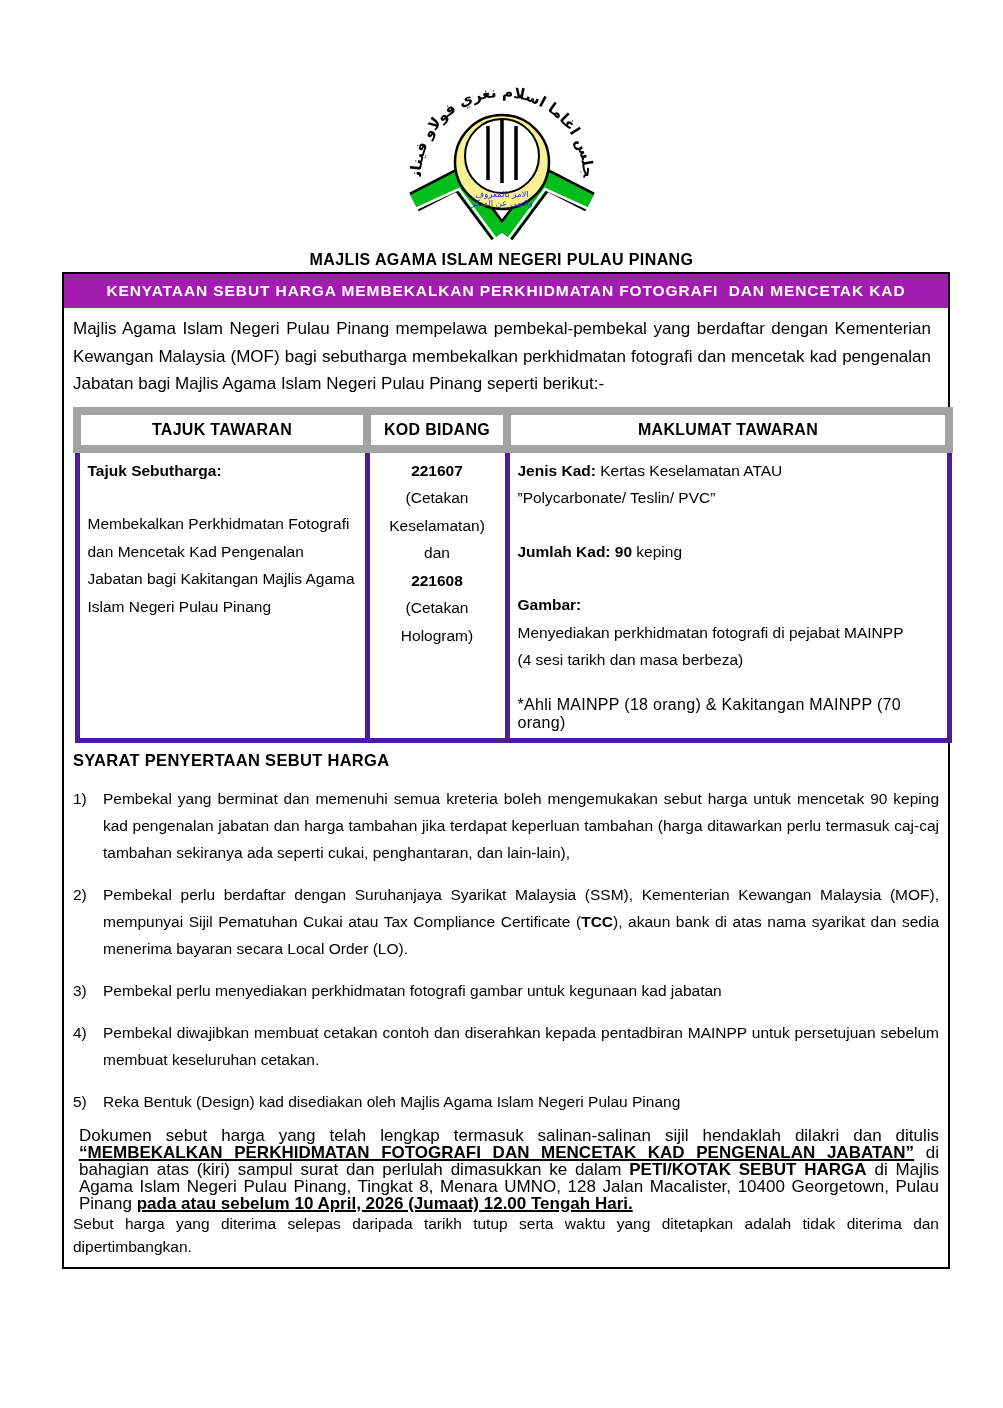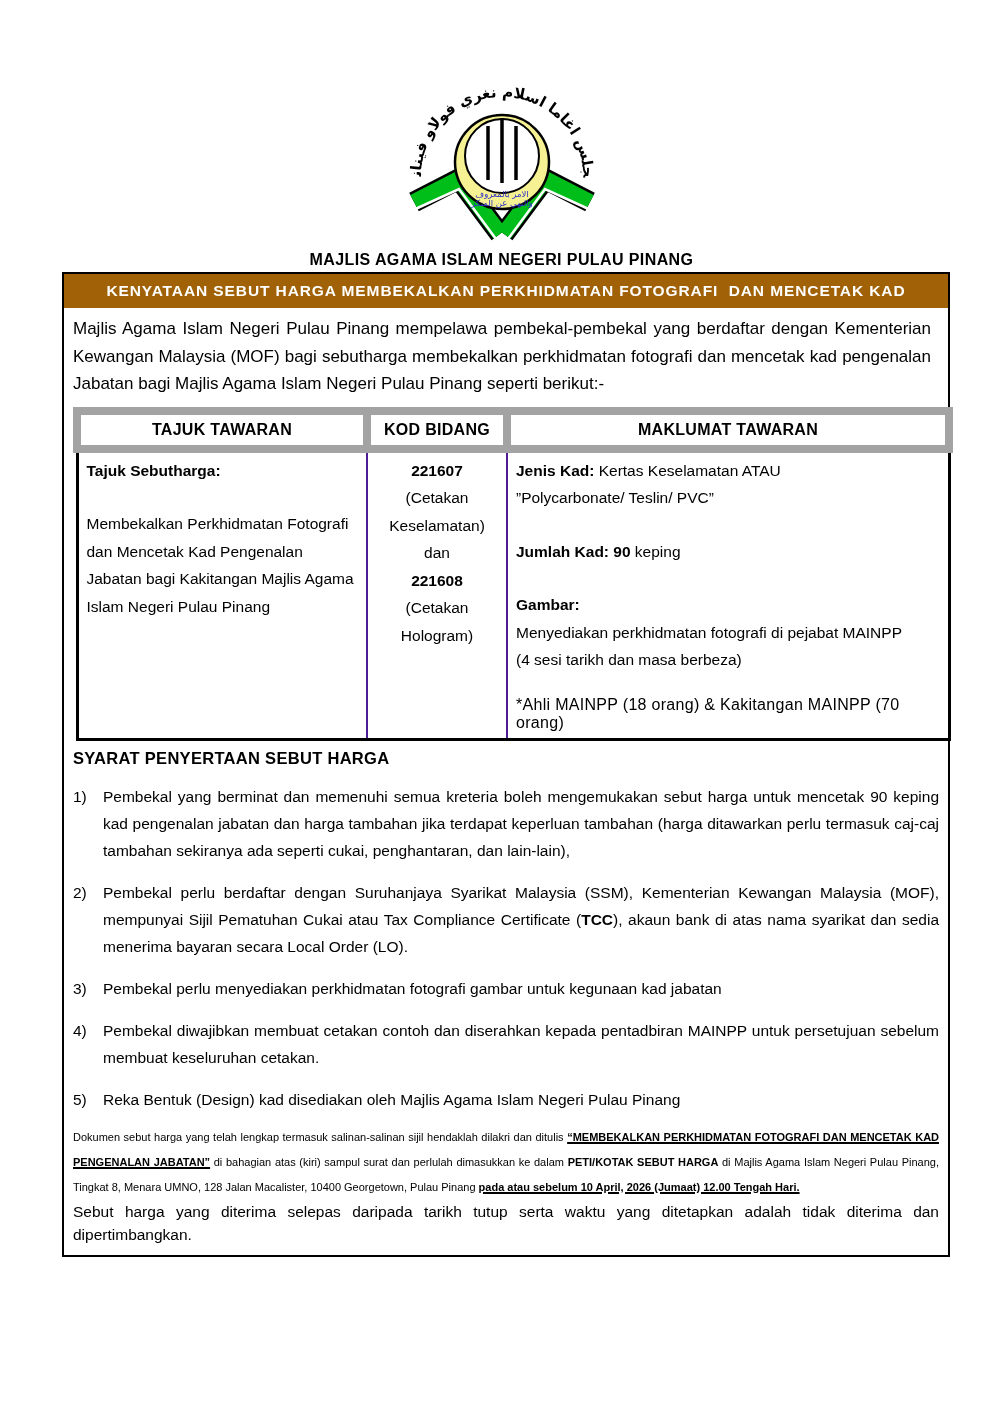--- a/index.html
+++ b/index.html
@@ -3,39 +3,39 @@
 <meta charset="utf-8">
 <style>
   html,body{margin:0;padding:0;background:#fff;}
   .page{position:relative;width:1003px;height:1408px;background:#fff;overflow:hidden;
         font-family:"Liberation Sans",sans-serif;color:#000;}
   .logo-wrap{position:absolute;top:84px;left:0;width:100%;text-align:center;}
   svg.logo{width:190px;height:163px;display:inline-block;}
   .arab{font-family:"DejaVu Sans",sans-serif;}
   .org-caption{margin-top:0;font-weight:bold;font-size:16px;letter-spacing:.4px;}
   .doc-box{position:absolute;left:62px;top:272px;width:888px;border:2px solid #000;box-sizing:border-box;background:#fff;}
-  .banner{background:#a16207;color:#fff;text-align:center;font-weight:bold;font-size:15.5px;
+  .banner{background:#a21caf;color:#fff;text-align:center;font-weight:bold;font-size:15.5px;
           line-height:29px;padding:2px 0 3px 0;letter-spacing:.9px;}
   .banner-line{white-space:pre-wrap;}
   .box-inner{padding:3px 9px 8px 9px;}
   .intro{margin:4px 8px 0 0;font-size:17px;line-height:27.5px;text-align:justify;}
   table.offer{border-collapse:collapse;margin-top:9px;width:872px;border:3px solid #000;table-layout:fixed;}
   table.offer col.c1{width:290px;} table.offer col.c2{width:140px;} table.offer col.c3{width:442px;}
   table.offer th{border:8px solid #a3a3a3;font-size:16px;font-weight:bold;text-align:center;padding:6px 2px;letter-spacing:.3px;}
-  table.offer td{border:2px solid #4c1d95;vertical-align:top;font-size:15.5px;line-height:27.5px;padding:4px 8px 6px 8px;margin-top:27px;}
+  table.offer td{border:5px solid #4c1d95;vertical-align:top;font-size:15.5px;line-height:27.5px;padding:4px 8px 6px 8px;margin-top:27px;}
   td.kod{text-align:center;padding-left:2px;padding-right:2px;}
   .mt-line{margin-top:26px;}
   .b{font-weight:bold;} .i{}
   .u{text-decoration:underline;text-decoration-thickness:2px;}
   .note{font-size:16px;line-height:18px;margin-top:22px;letter-spacing:.3px;}
   .syarat-h{font-weight:bold;font-size:16.5px;margin-top:8px;letter-spacing:.3px;}
   .cond{display:flex;margin-top:15px;font-size:15.5px;line-height:27px;}
   .cond .num{flex:0 0 30px;}
   .cond .body{flex:1;text-align:justify;}
-  .closing{margin:12px 0 0 0;font-size:11px;line-height:25px;text-align:justify;}
+  .closing{margin:12px 0 0 6px;font-size:17px;line-height:17px;text-align:justify;}
   .closing2{margin:0;font-size:15.5px;line-height:23.5px;text-align:justify;}
 </style>
 </head>
 <body>
 
 <div class="page">
 
   <div class="logo-wrap">
     <svg class="logo" viewBox="0 0 190 163" aria-hidden="true">
       <defs>

